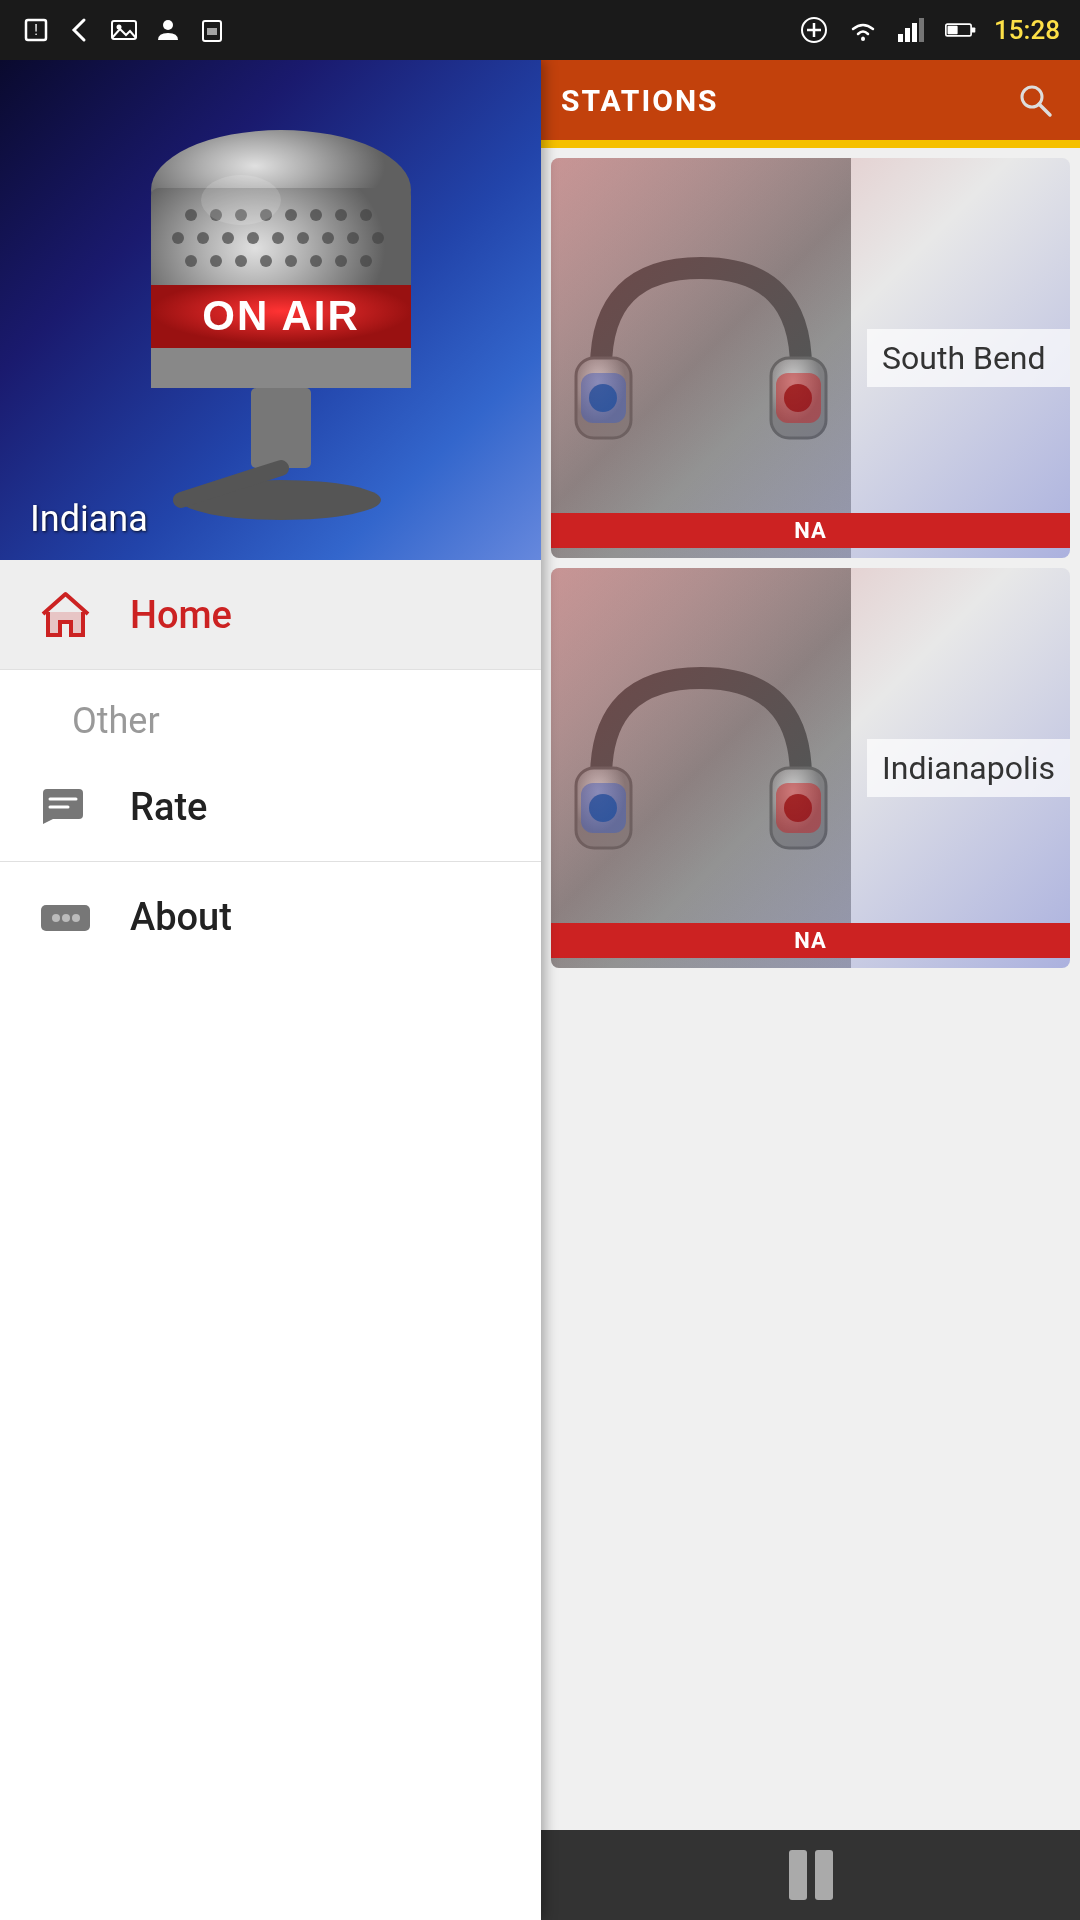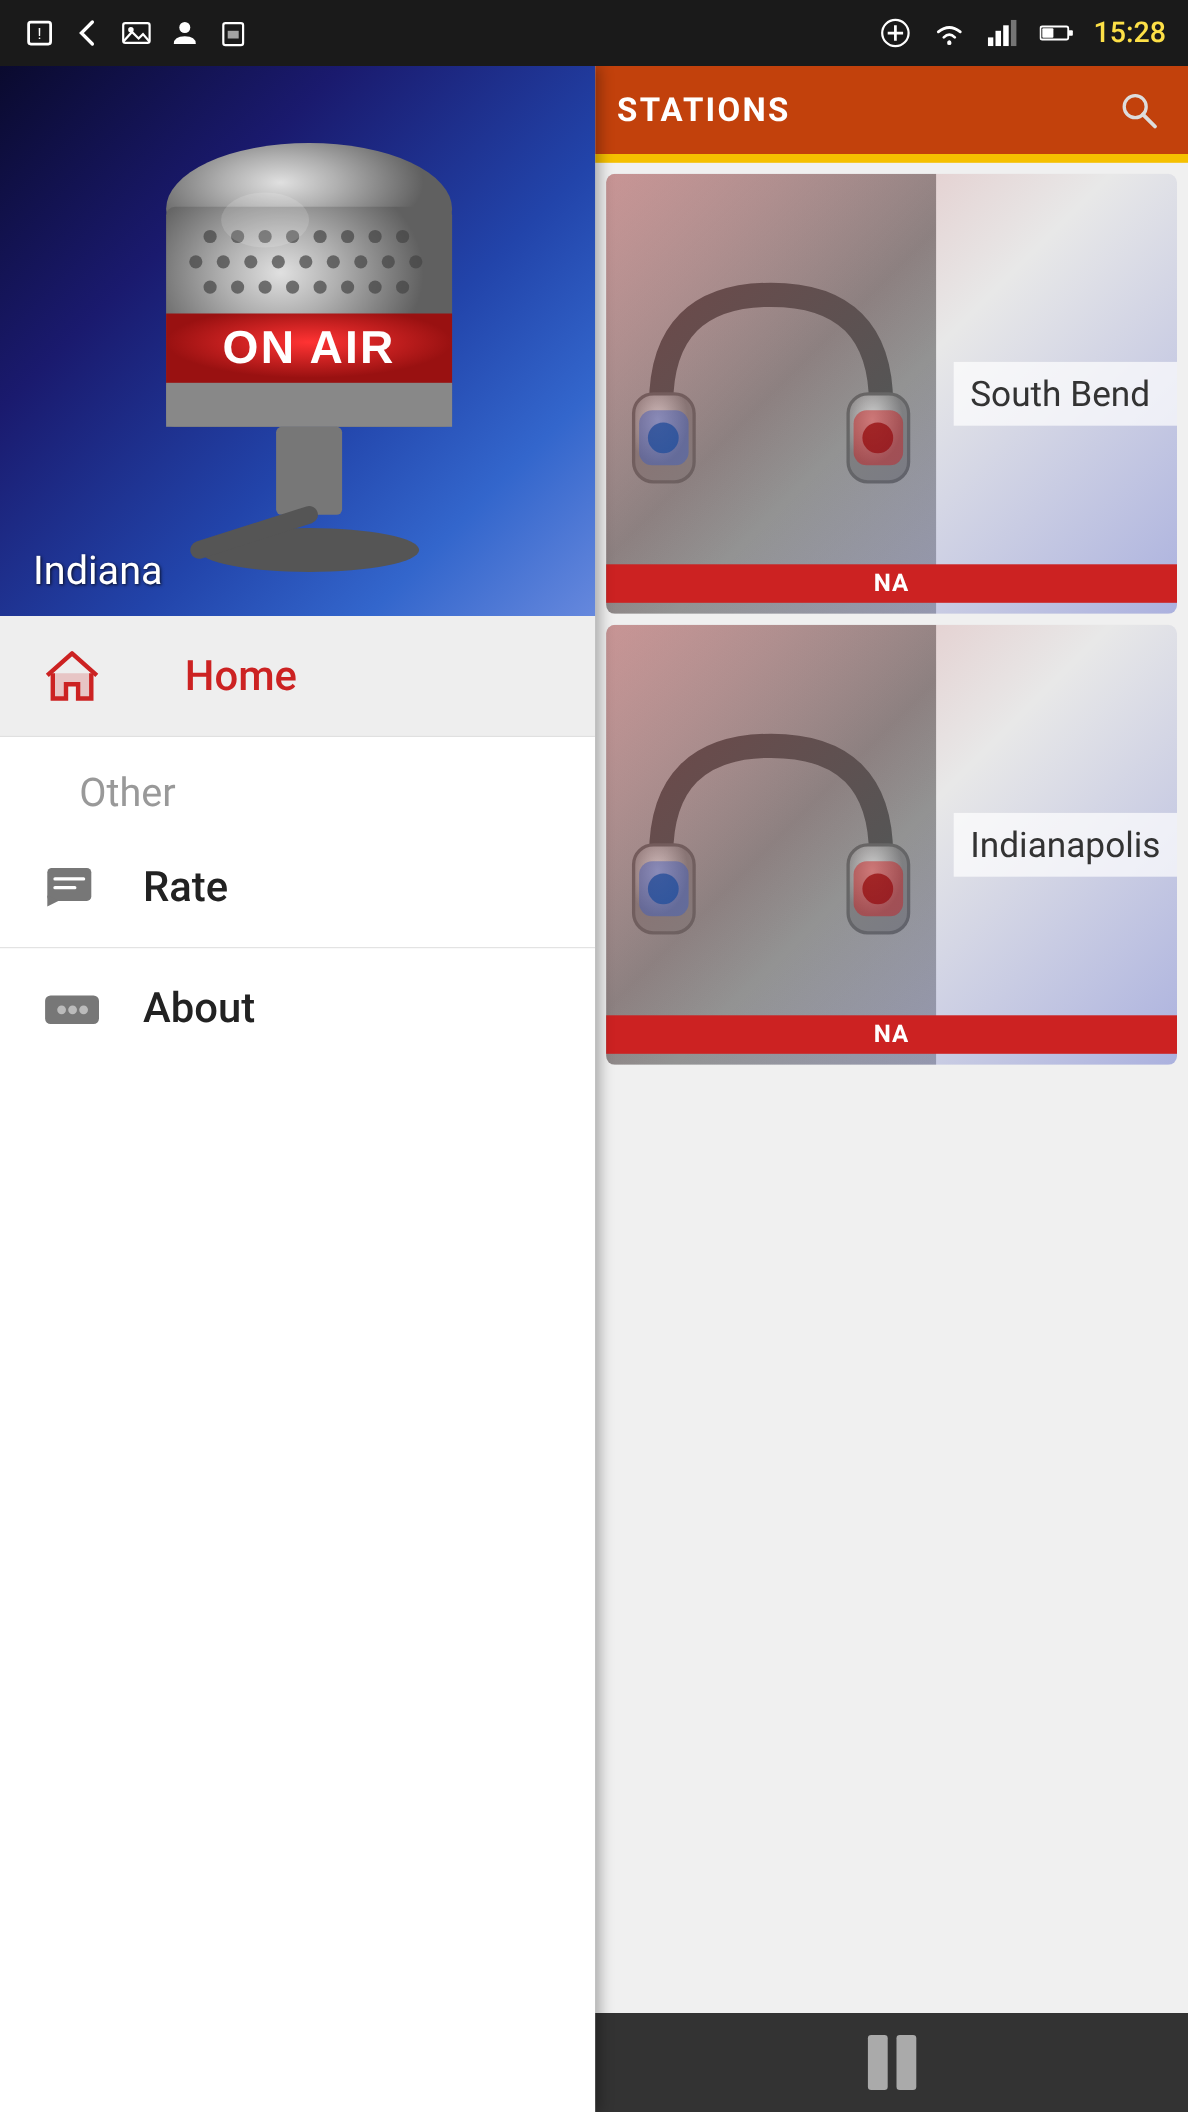--- a/index.html
+++ b/index.html
@@ -111,21 +111,20 @@
     .nav-item {
       display: flex;
       align-items: center;
       padding: 0 30px;
       height: 110px;
       cursor: pointer;
     }
 
     .nav-item.active {
       background: #eeeeee;
-      gap: 38px;
     }
 
     .nav-item:not(:last-child) {
       border-bottom: 1px solid #e0e0e0;
     }
 
     .nav-icon {
       width: 70px;
       height: 70px;
       display: flex;

